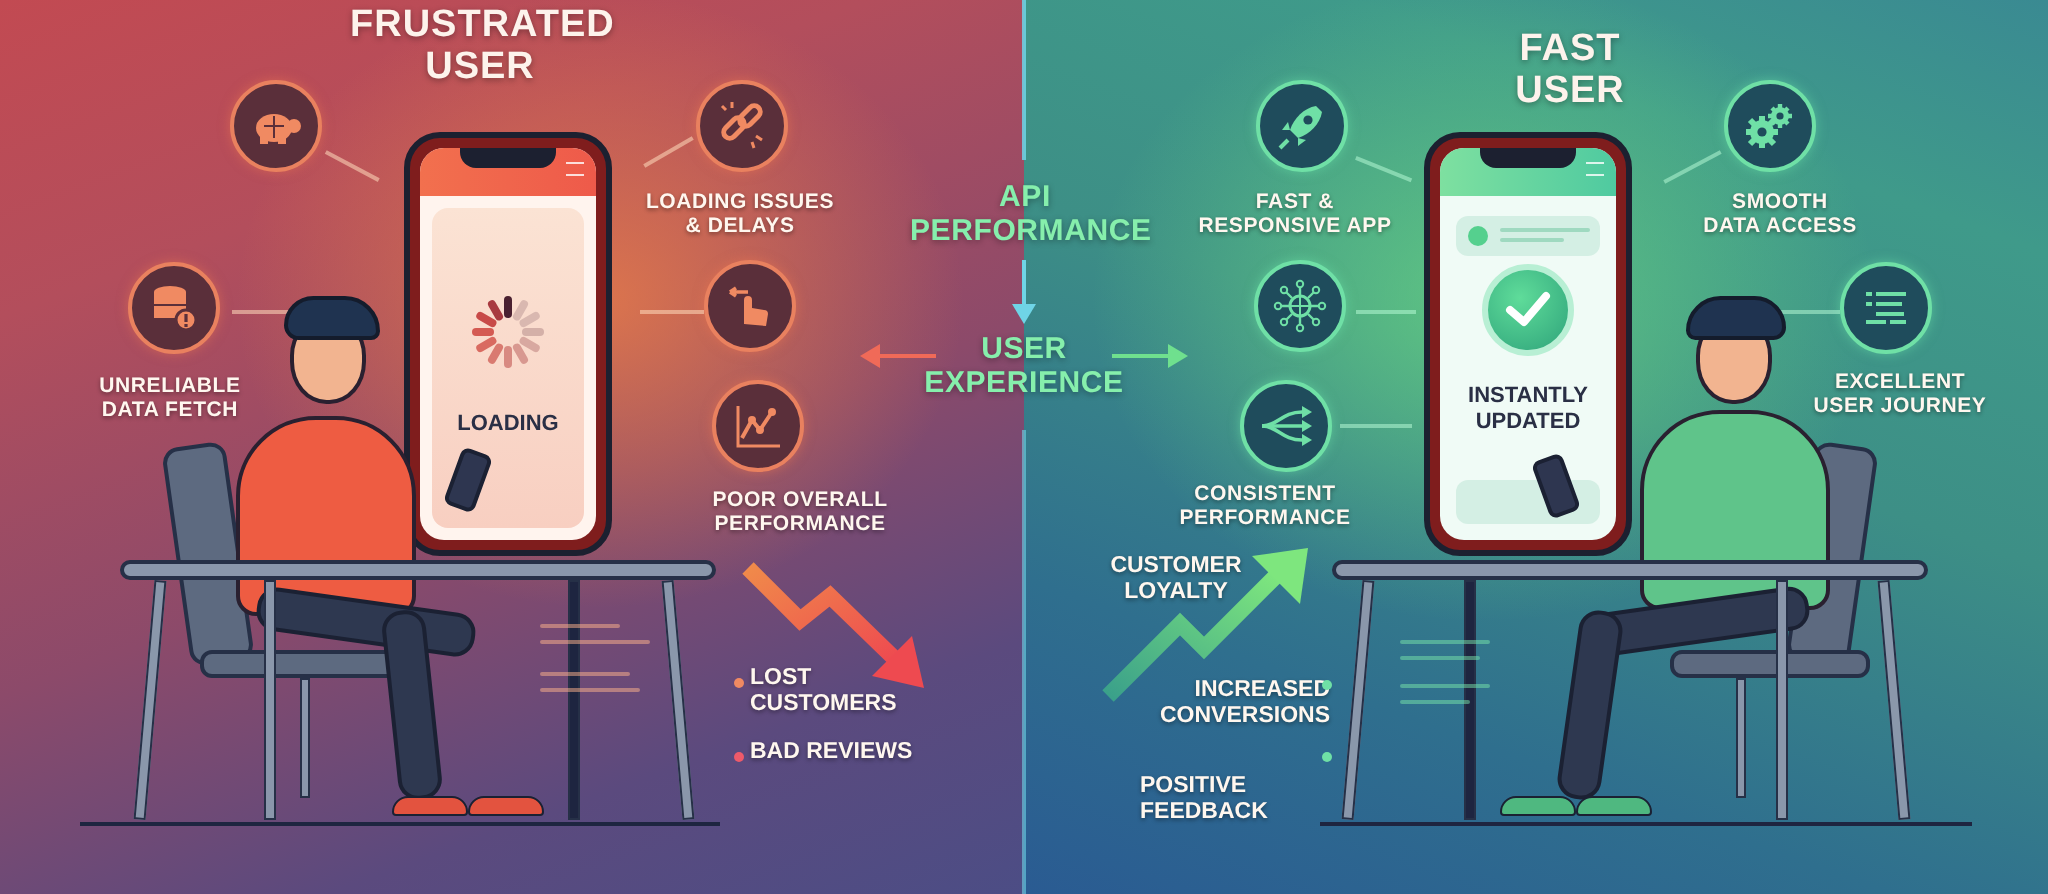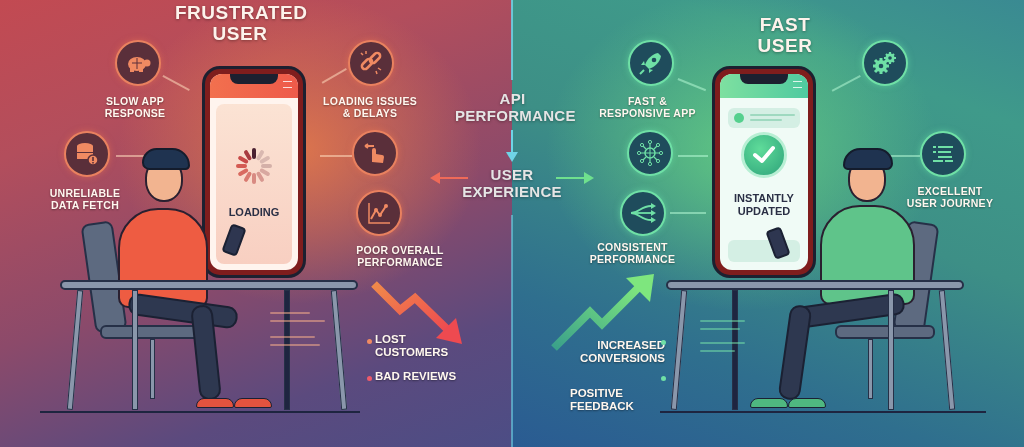--- a/index.html
+++ b/index.html
@@ -29,21 +29,21 @@
     position: absolute; color: #fdf3ec; font-weight: bold; font-size: 19px; line-height: 21px;
     text-align: center; letter-spacing: 0.5px; text-shadow: 0 1px 3px rgba(0,0,0,0.35);
     font-family: "Liberation Sans", sans-serif;
   }
   .label {
     position: absolute; color: #fff7ef; font-weight: bold; font-size: 10.5px; line-height: 12px;
     text-align: center; letter-spacing: 0.3px; text-shadow: 0 1px 2px rgba(0,0,0,0.4);
     font-family: "Liberation Sans", sans-serif; white-space: nowrap;
   }
   .center-label {
-    position: absolute; color: #e5e5e5; font-weight: bold; font-size: 15px; line-height: 17px;
+    position: absolute; color: #86efac; font-weight: bold; font-size: 15px; line-height: 17px;
     text-align: center; letter-spacing: 0.3px; text-shadow: 0 1px 3px rgba(0,0,0,0.35);
     font-family: "Liberation Sans", sans-serif; white-space: nowrap;
   }
   .icon-circle {
     position: absolute; width: 46px; height: 46px; border-radius: 50%;
     display: flex; align-items: center; justify-content: center;
   }
   .icon-circle.bad { background: #5a2f3a; border: 2px solid #e9815f; box-shadow: 0 0 6px rgba(240,120,80,0.5); }
   .icon-circle.good { background: #1f4c5c; border: 2px solid #6fe0a6; box-shadow: 0 0 6px rgba(110,230,170,0.5); }
   .connector { position: absolute; height: 1.5px; background: rgba(255,220,190,0.55); transform-origin: left center; }
@@ -117,24 +117,20 @@
   <div class="icon-circle bad" style="left:115px; top:40px;">
     <svg width="28" height="20" viewBox="0 0 28 20">
         <ellipse cx="13" cy="11" rx="9" ry="7" fill="#f08a62"></ellipse>
         <circle cx="23" cy="10" r="3.5" fill="#f08a62"></circle>
         <rect x="6" y="15" width="4" height="4" fill="#f08a62"></rect>
         <rect x="15" y="15" width="4" height="4" fill="#f08a62"></rect>
         <path d="M8 10 L18 10 M13 5 L13 16" stroke="#5a2f3a" stroke-width="1"></path>
       </svg>
   </div>
   <div class="connector" style="left:163px; top:75px; width:30px; transform:rotate(28deg);"></div>
-  <div class="label" style="left:90px; top:95px; width:90px;">
-    <div>SLOW APP</div>
-    <div>RESPONSE</div>
-  </div>
 
   <div class="icon-circle bad" style="left:64px; top:131px;">
     <svg width="24" height="26" viewBox="0 0 24 26">
         <ellipse cx="10" cy="5" rx="8" ry="3" fill="#f08a62"></ellipse>
         <rect x="2" y="5" width="16" height="6" fill="#f08a62"></rect>
         <rect x="2" y="12" width="16" height="6" fill="#f08a62"></rect>
         <circle cx="18" cy="19" r="5" fill="#f08a62" stroke="#5a2f3a" stroke-width="1.5"></circle>
         <rect x="17.2" y="16" width="1.6" height="4" fill="#5a2f3a"></rect>
         <rect x="17.2" y="21" width="1.6" height="1.5" fill="#5a2f3a"></rect>
       </svg>
@@ -331,20 +327,24 @@
         </g>
         <circle cx="10" cy="17" r="2.3" fill="#1f4c5c"></circle>
         <circle cx="19" cy="9" r="4.5" fill="#6fe0a6"></circle>
         <g stroke="#6fe0a6" stroke-width="2.2">
           <path d="M19 3 L19 15 M13 9 L25 9 M15 5 L23 13 M23 5 L15 13"></path>
         </g>
         <circle cx="19" cy="9" r="1.8" fill="#1f4c5c"></circle>
       </svg>
   </div>
   <div class="connector good" style="left:832px; top:90px; width:32px; transform:rotate(-28deg);"></div>
+  <div class="label" style="left:840px; top:95px; width:100px;">
+    <div>SMOOTH</div>
+    <div>DATA ACCESS</div>
+  </div>
 
   <div class="icon-circle good" style="left:920px; top:131px;">
     <svg width="26" height="22" viewBox="0 0 26 22">
         <g fill="#6fe0a6">
           <rect x="3" y="3" width="3" height="2"></rect>
           <rect x="8" y="3" width="15" height="2"></rect>
           <rect x="8" y="8" width="13" height="2"></rect>
           <rect x="3" y="8" width="3" height="2"></rect>
           <rect x="8" y="13" width="14" height="2"></rect>
           <rect x="3" y="17" width="10" height="2"></rect>
@@ -402,20 +402,24 @@
   <svg style="position:absolute; left:550px; top:272px;" width="110" height="80" viewBox="0 0 110 80">
     <defs>
         <linearGradient id="gu" x1="0" y1="1" x2="1" y2="0">
           <stop offset="0" stop-color="#3aa08a"></stop>
           <stop offset="1" stop-color="#7ee67e"></stop>
         </linearGradient>
       </defs>
     <path d="M4 76 L40 40 L52 52 L88 16" stroke="url(#gu)" stroke-width="8" fill="none" stroke-linejoin="miter"></path>
     <path d="M76 6 L104 2 L100 30 Z" fill="#7ee67e"></path>
   </svg>
+  <div class="bullet-label" style="left:548px; top:277px; text-align:center; width:80px;">
+    <div>CUSTOMER</div>
+    <div>LOYALTY</div>
+  </div>
   <div class="bullet-label" style="left:570px; top:339px; text-align:right; width:95px;">
     <div>INCREASED</div>
     <div>CONVERSIONS</div>
   </div>
   <div class="bullet" style="left:661px; top:340px; background:#6fe0a6;"></div>
   <div class="bullet-label" style="left:570px; top:387px; text-align:left; width:85px;">
     <div>POSITIVE</div>
     <div>FEEDBACK</div>
   </div>
   <div class="bullet" style="left:661px; top:376px; background:#6fe0a6;"></div>

